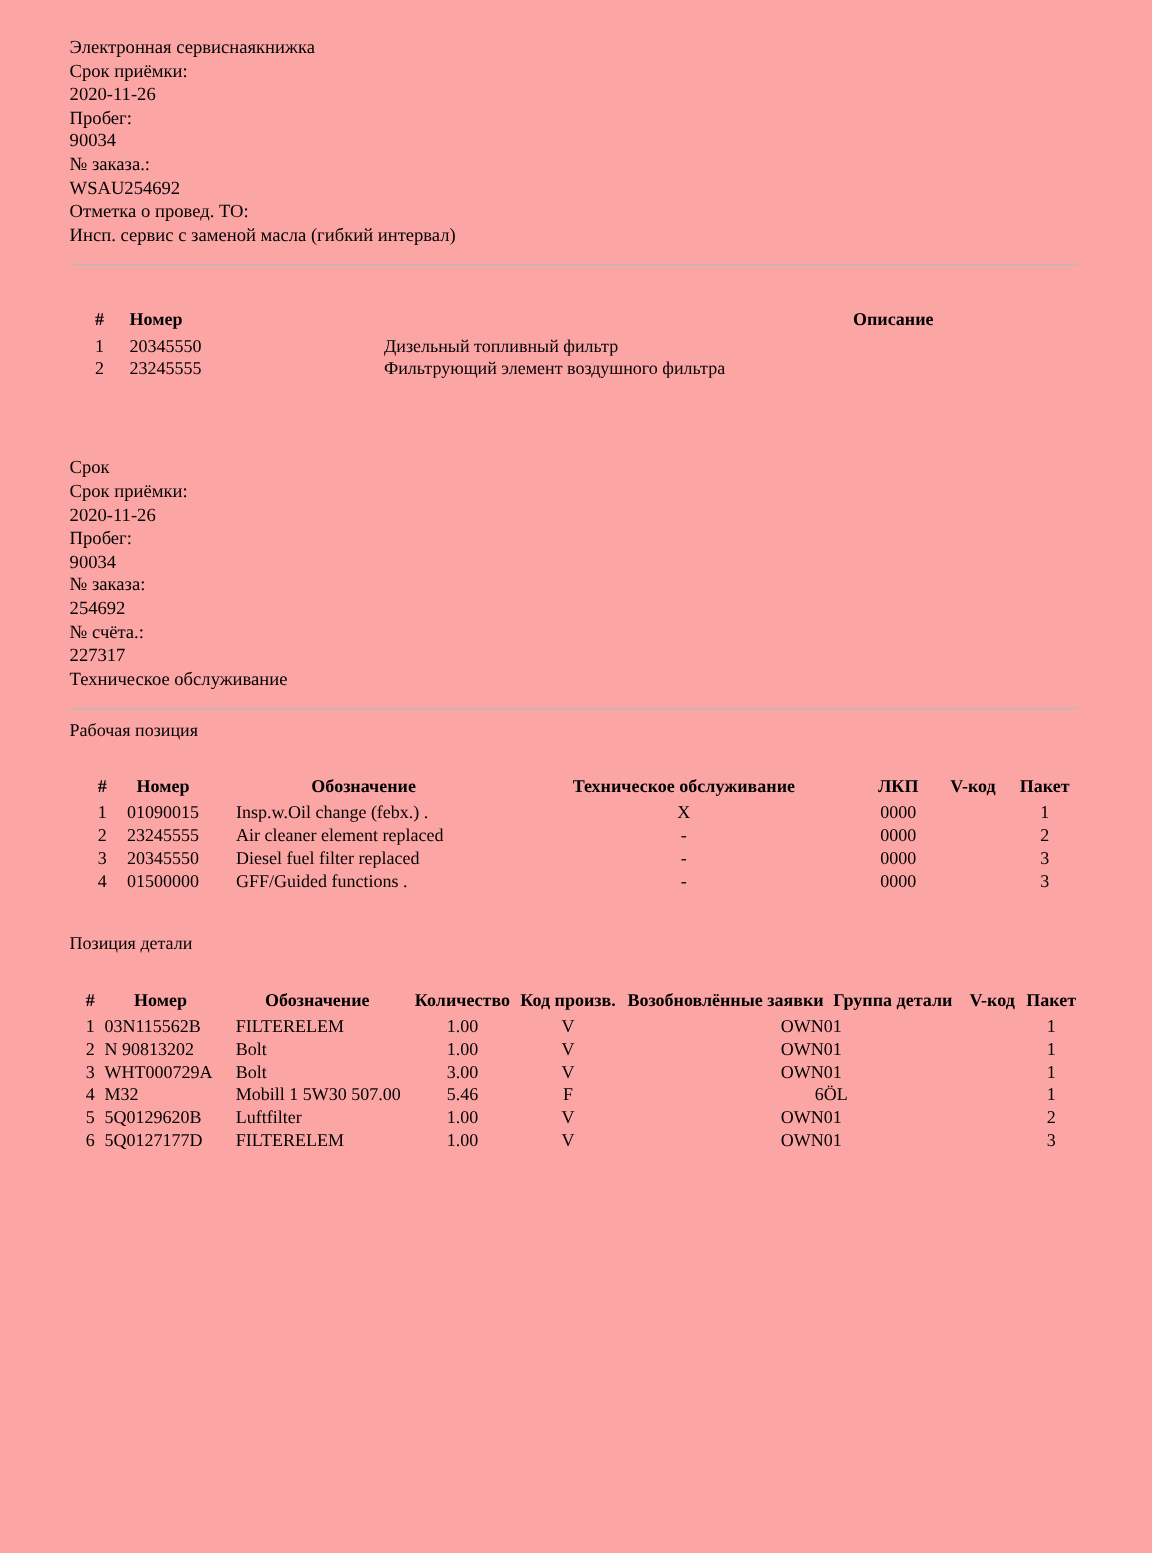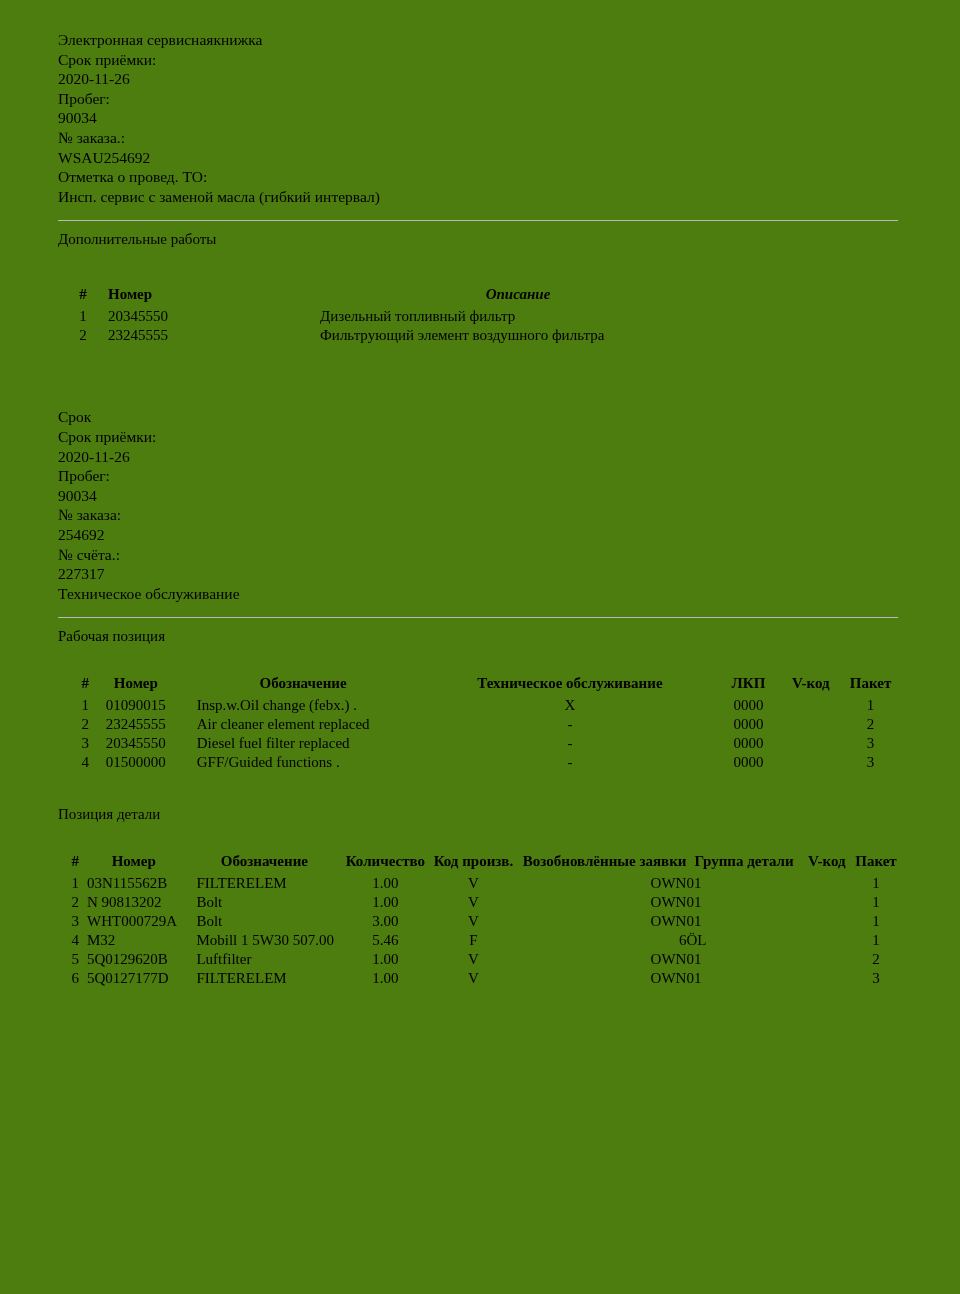--- a/index.html
+++ b/index.html
@@ -7,21 +7,21 @@
     padding: 0;
     background: #000;
   }
   body {
     font-family: "Liberation Serif", serif;
     color: #000;
   }
   .page {
     width: 960px;
     height: 1294px;
-    background: #4d7c0f;
+    background: #fca5a5;
     margin: 0 auto;
     position: relative;
     box-sizing: border-box;
     padding: 30px 60px 0 58px;
     overflow: hidden;
   }
   .header-block {
     font-size: 15.5px;
     line-height: 19.6px;
   }
@@ -52,21 +52,21 @@
   td {
     padding: 1px 0;
     white-space: nowrap;
   }
   .t-addwork {
     margin-top: 38px;
     margin-left: 8px;
   }
   .t-addwork th.c-num { width: 34px; text-align: center; }
   .t-addwork th.c-code { width: 150px; text-align: left; padding-left: 8px;}
-  .t-addwork th.c-desc { width: 520px; text-align: center; font-style: italic; }
+  .t-addwork th.c-desc { width: 520px; text-align: right; }
   .t-addwork td.c-num { text-align: center; }
   .t-addwork td.c-code { text-align: left; padding-left: 8px; }
   .t-addwork td.c-desc { text-align: left; padding-left: 62px; }
 
   .invoice-block {
     margin-top: 62px;
     font-size: 15.5px;
     line-height: 19.6px;
   }
   .t-work {
@@ -110,21 +110,20 @@
     <div>Пробег:</div>
     <div>90034</div>
     <div>№ заказа.:</div>
     <div>WSAU254692</div>
     <div>Отметка о провед. ТО:</div>
     <div>Инсп. сервис с заменой масла (гибкий интервал)</div>
   </div>
 
   <hr class="hr">
 
-  <div class="section-title">Дополнительные работы</div>
 
   <table class="t-addwork">
     <thead>
       <tr>
         <th class="c-num">#</th>
         <th class="c-code">Номер</th>
         <th class="c-desc">Описание</th>
       </tr>
     </thead>
     <tbody>

